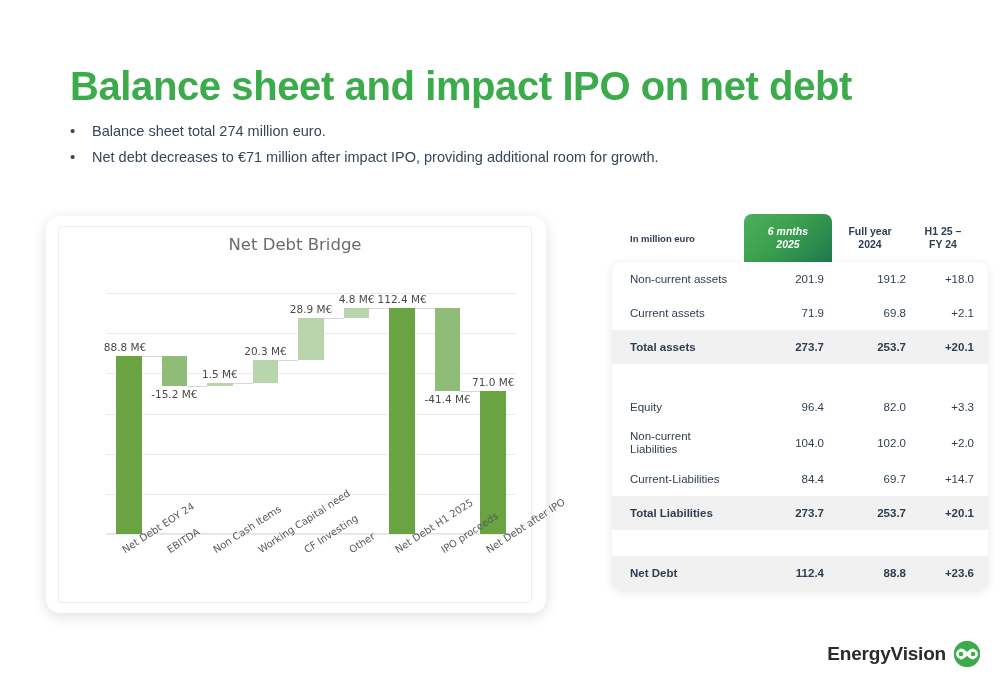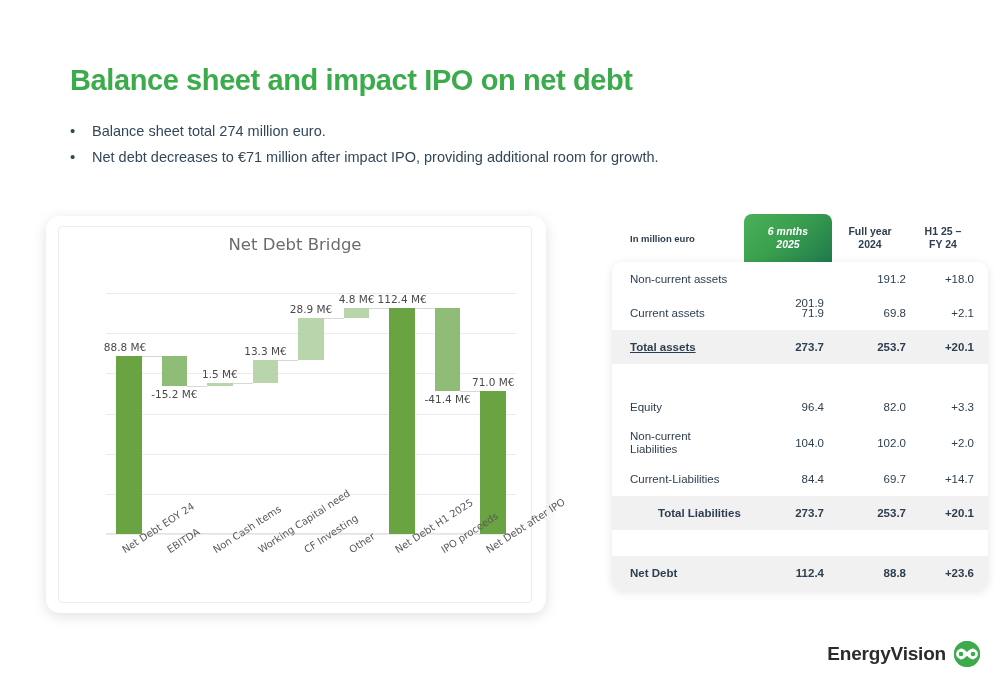--- a/index.html
+++ b/index.html
@@ -9,21 +9,21 @@
     font-family:"Liberation Sans", sans-serif;
     overflow:hidden;
     position:relative;
     color:#2b3a४2;
   }
   .slide{position:absolute;inset:0;}
 
   
   .title{
     position:absolute;left:70px;top:64px;
-    font-size:29px;font-weight:bold;color:#3bab4b;
+    font-size:40px;font-weight:bold;color:#3bab4b;
     letter-spacing:-.4px;white-space:nowrap;
   }
   .bullets{
     position:absolute;left:70px;top:120px;width:760px;
   }
   .bullet{display:flex;align-items:flex-start;margin-bottom:4px;}
   .bullet .dot{
     width:22px;flex:none;color:#33475b;font-size:15px;line-height:22px;text-align:left;
   }
   .bullet .btext{
@@ -140,21 +140,21 @@
           <div class="conn" style="left: 35.5333px; width: 20.0444px; top: 82.7169px;"></div>
           <div class="vlabel" style="left: 19px; transform: translateX(-50%); top: 67.7169px;">88.8 M€</div>
           <div class="bar" style="left: 55.5778px; top: 82.7169px; width: 25.5111px; height: 30.5169px; background: rgb(143, 188, 118);"></div>
           <div class="conn" style="left: 81.0889px; width: 20.0444px; top: 113.234px;"></div>
           <div class="vlabel" style="left: 68.3333px; transform: translateX(-50%); top: 115.234px;">-15.2 M€</div>
           <div class="bar" style="left: 101.133px; top: 110.222px; width: 25.5111px; height: 3.01154px; background: rgb(185, 213, 172);"></div>
           <div class="conn" style="left: 126.644px; width: 20.0444px; top: 110.222px;"></div>
           <div class="vlabel" style="left: 113.889px; transform: translateX(-50%); top: 95.2223px;">1.5 M€</div>
           <div class="bar" style="left: 146.689px; top: 87.3346px; width: 25.5111px; height: 22.8877px; background: rgb(185, 213, 172);"></div>
           <div class="conn" style="left: 172.2px; width: 20.0444px; top: 87.3346px;"></div>
-          <div class="vlabel" style="left: 159.444px; transform: translateX(-50%); top: 72.3346px;">13.3 M€</div>
+          <div class="vlabel" style="left: 159.444px; transform: translateX(-50%); top: 72.3346px;">20.3 M€</div>
           <div class="bar" style="left: 192.244px; top: 44.9723px; width: 25.5111px; height: 42.3623px; background: rgb(185, 213, 172);"></div>
           <div class="conn" style="left: 217.756px; width: 20.0444px; top: 44.9723px;"></div>
           <div class="vlabel" style="left: 205px; transform: translateX(-50%); top: 29.9723px;">28.9 M€</div>
           <div class="bar" style="left: 237.8px; top: 35.3354px; width: 25.5111px; height: 9.63692px; background: rgb(185, 213, 172);"></div>
           <div class="conn" style="left: 263.311px; width: 20.0444px; top: 35.3354px;"></div>
           <div class="vlabel" style="left: 250.556px; transform: translateX(-50%); top: 20.3354px;">4.8 M€</div>
           <div class="bar" style="left: 283.356px; top: 35.3354px; width: 25.5111px; height: 225.665px; background: rgb(106, 164, 66);"></div>
           <div class="conn" style="left: 308.867px; width: 20.0444px; top: 35.3354px;"></div>
           <div class="vlabel" style="left: 296.111px; transform: translateX(-50%); top: 20.3354px;">112.4 M€</div>
           <div class="bar" style="left: 328.911px; top: 35.3354px; width: 25.5111px; height: 83.1185px; background: rgb(143, 188, 118);"></div>
@@ -189,32 +189,32 @@
           <div>2024</div>
         </div>
         <div class="th" style="left: 292px; width: 78px;">
           <div>H1 25 –</div>
           <div>FY 24</div>
         </div>
       </div>
     <div class="tbl-body" id="tbody">
         <div class="row">
           <div class="cell name" style="left: 18px; width: 120px;">Non-current assets</div>
-          <div class="cell num" style="left: 140px; width: 72px; margin-top: 24px;">201.9</div>
+          <div class="cell num" style="left: 140px; width: 72px;">201.9</div>
           <div class="cell num" style="left: 222px; width: 72px;">191.2</div>
           <div class="cell num" style="left: 300px; width: 62px;">+18.0</div>
         </div>
         <div class="row">
           <div class="cell name" style="left: 18px; width: 120px;">Current assets</div>
           <div class="cell num" style="left: 140px; width: 72px;">71.9</div>
           <div class="cell num" style="left: 222px; width: 72px;">69.8</div>
           <div class="cell num" style="left: 300px; width: 62px;">+2.1</div>
         </div>
         <div class="row total">
-          <div class="cell name" style="left: 18px; width: 120px; text-decoration: underline;">Total assets</div>
+          <div class="cell name" style="left: 18px; width: 120px;">Total assets</div>
           <div class="cell num" style="left: 140px; width: 72px;">273.7</div>
           <div class="cell num" style="left: 222px; width: 72px;">253.7</div>
           <div class="cell num" style="left: 300px; width: 62px;">+20.1</div>
         </div>
         <div class="row spacer"></div>
         <div class="row">
           <div class="cell name" style="left: 18px; width: 120px;">Equity</div>
           <div class="cell num" style="left: 140px; width: 72px;">96.4</div>
           <div class="cell num" style="left: 222px; width: 72px; text-align: right;">82.0</div>
           <div class="cell num" style="left: 300px; width: 62px;">+3.3</div>
@@ -230,21 +230,21 @@
           <div class="cell num" style="left: 222px; width: 72px;">102.0</div>
           <div class="cell num" style="left: 300px; width: 62px;">+2.0</div>
         </div>
         <div class="row">
           <div class="cell name" style="left: 18px; width: 120px;">Current-Liabilities</div>
           <div class="cell num" style="left: 140px; width: 72px;">84.4</div>
           <div class="cell num" style="left: 222px; width: 72px;">69.7</div>
           <div class="cell num" style="left: 300px; width: 62px;">+14.7</div>
         </div>
         <div class="row total">
-          <div class="cell name" style="left: 18px; width: 120px; margin-left: 28px;">Total Liabilities</div>
+          <div class="cell name" style="left: 18px; width: 120px;">Total Liabilities</div>
           <div class="cell num" style="left: 140px; width: 72px;">273.7</div>
           <div class="cell num" style="left: 222px; width: 72px;">253.7</div>
           <div class="cell num" style="left: 300px; width: 62px;">+20.1</div>
         </div>
         <div class="row spacer"></div>
         <div class="row total">
           <div class="cell name" style="left: 18px; width: 120px;">Net Debt</div>
           <div class="cell num" style="left: 140px; width: 72px;">112.4</div>
           <div class="cell num" style="left: 222px; width: 72px;">88.8</div>
           <div class="cell num" style="left: 300px; width: 62px;">+23.6</div>

